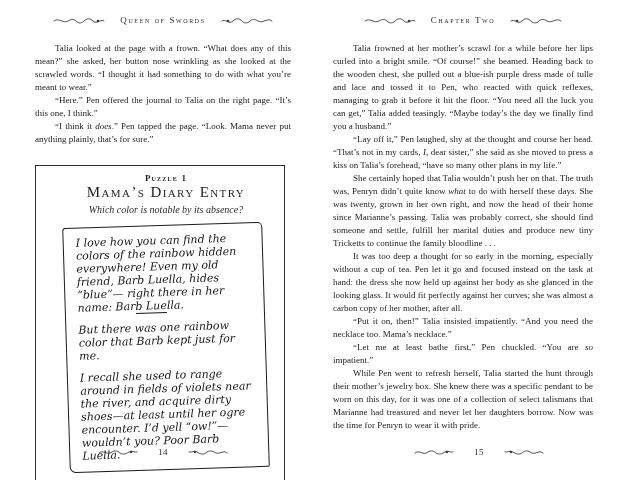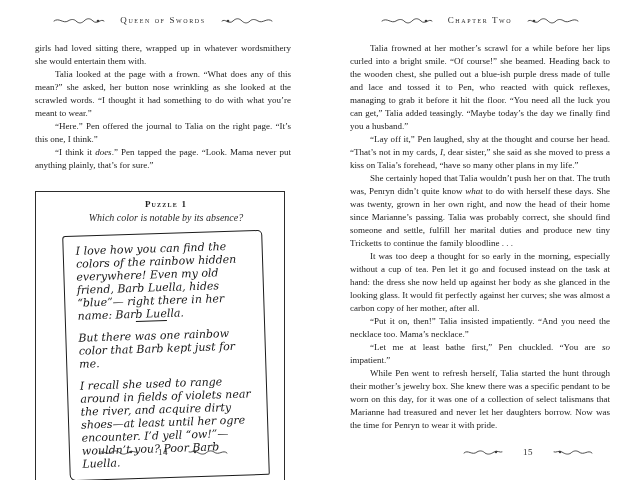--- a/index.html
+++ b/index.html
@@ -9,21 +9,21 @@
     background: #ffffff;
     overflow: hidden;
     font-family: "Liberation Serif", serif;
     color: #1b1b1b;
   }
   .page {
     position: absolute;
     top: 14px;
   }
   .page.left  { left: 35px;  width: 256px; }
-  .page.right { left: 350px; width: 260px; }
+  .page.right { left: 333px; width: 260px; }
 
   .running-head {
     display: flex;
     align-items: center;
     justify-content: center;
     gap: 15px;
     margin-bottom: 16px;
     height: 12px;
   }
   .rh-text {
@@ -92,21 +92,21 @@
 
   .folio {
     position: absolute;
     top: 447px;
     display: flex;
     align-items: center;
     justify-content: center;
     gap: 20px;
   }
   .folio.left  { left: 35px;  width: 256px; }
-  .folio.right { left: 333px; width: 260px; justify-content: flex-end; }
+  .folio.right { left: 349px; width: 260px; }
   .folio-number {
     font-size: 9px;
     color: #2a2a2a;
     letter-spacing: 0.5px;
   }
 </style>
 </head>
 <body>
 
 <div class="page left">
@@ -120,28 +120,28 @@
     <span class="rh-text">Queen of Swords</span>
     <span class="flourish mirrored">
       <svg viewBox="0 0 52 9" width="52" height="9">
           <path d="M1 5 C6 1 10 8 15 5 C18 3 21 3 23 5 C26 8 29 7 31 5 C34 2 37 2 40 5 C44 9 48 2 51 5" fill="none" stroke="#3a3a3a" stroke-width="0.9" stroke-linecap="round"></path>
           <circle cx="45" cy="5" r="1.3" fill="#3a3a3a"></circle>
         </svg>
     </span>
   </div>
 
   <div class="body-text">
-      <p><span>girls had loved sitting there, wrapped up in whatever wordsmithery she would entertain them with.</span></p>
       <p class="indent"><span>Talia looked at the page with a frown. “What does any of this mean?” she asked, her button nose wrinkling as she looked at the scrawled words. “I thought it had something to do with what you’re meant to wear.”</span></p>
       <p class="indent"><span>“Here.” Pen offered the journal to Talia on the right page. “It’s this one, I think.”</span></p>
       <p class="indent"><span>“I think it </span><span class="it">does</span><span>.” Pen tapped the page. “Look. Mama never put anything plainly, that’s for sure.”</span></p>
     </div>
 
   <div class="puzzle-box">
     <div class="puzzle-label">Puzzle 1</div>
+    <div class="puzzle-title">Mama’s Diary Entry</div>
     <div class="puzzle-subtitle">Which color is notable by its absence?</div>
     <div class="diary-note">
         <p><span>I love how you can find the colors of the rainbow hidden everywhere! Even my old friend, Barb Luella, hides “blue”— right there in her name: Bar</span><span class="ul">b Lue</span><span>lla.</span></p>
         <p><span>But there was one rainbow color that Barb kept just for me.</span></p>
         <p><span>I recall she used to range around in fields of violets near the river, and acquire dirty shoes—at least until her ogre encounter. I’d yell “ow!”— wouldn’t you? Poor Barb Luella.</span></p>
       </div>
   </div>
 </div>
 
 <div class="page right">

